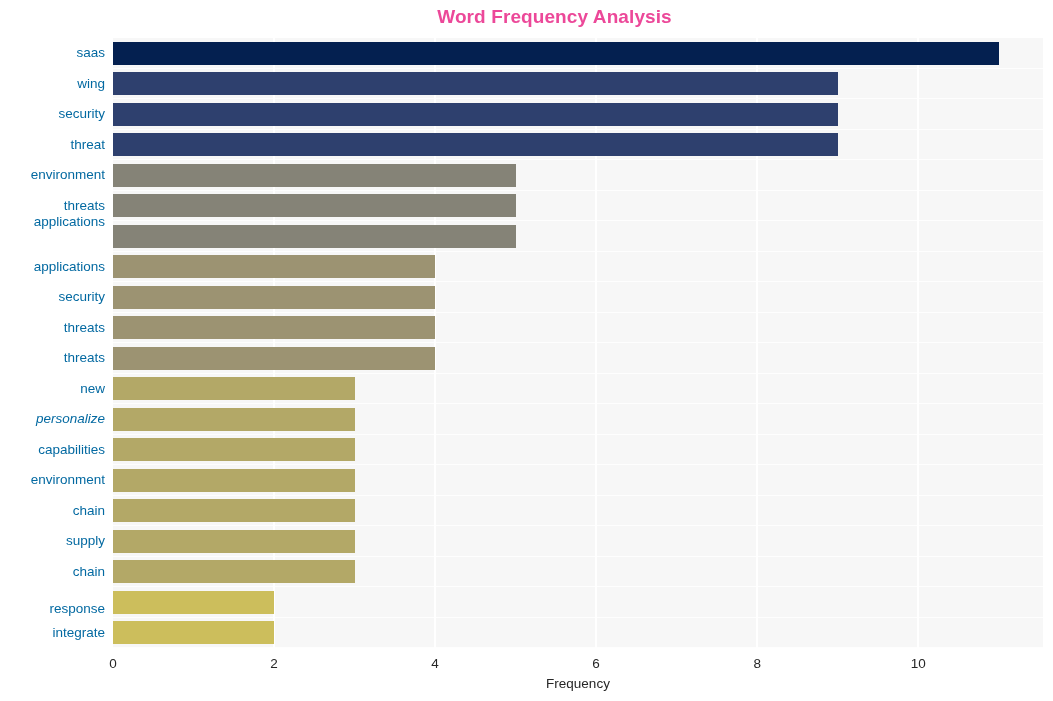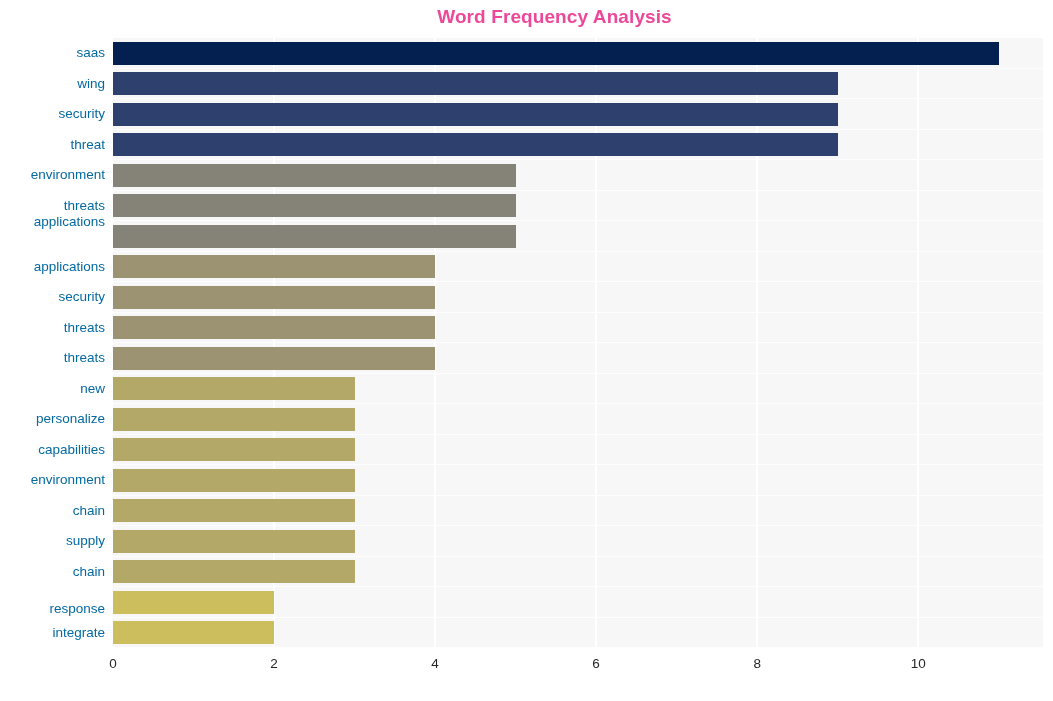--- a/index.html
+++ b/index.html
@@ -130,21 +130,21 @@
       <div class="ytick" style="top: 69.25px;">security</div>
       <div class="ytick" style="top: 99.75px;">threat</div>
       <div class="ytick" style="top: 130.25px;">environment</div>
       <div class="ytick" style="top: 160.75px;">threats</div>
       <div class="ytick" style="top: 177px;">applications</div>
       <div class="ytick" style="top: 221.75px;">applications</div>
       <div class="ytick" style="top: 252.25px;">security</div>
       <div class="ytick" style="top: 282.75px;">threats</div>
       <div class="ytick" style="top: 313.25px;">threats</div>
       <div class="ytick" style="top: 343.75px;">new</div>
-      <div class="ytick" style="top: 374.25px;">personalize</div>
+      <div class="ytick" style="top: 374.25px; font-style: italic;">personalize</div>
       <div class="ytick" style="top: 404.75px;">capabilities</div>
       <div class="ytick" style="top: 435.25px;">environment</div>
       <div class="ytick" style="top: 465.75px;">chain</div>
       <div class="ytick" style="top: 496.25px;">supply</div>
       <div class="ytick" style="top: 526.75px;">chain</div>
       <div class="ytick" style="top: 564px;">response</div>
       <div class="ytick" style="top: 587.75px;">integrate</div>
     </div>
 
   <div id="plot-area" style="background: rgb(247, 247, 247);">
@@ -189,20 +189,21 @@
       <div class="bar" title="supply: 3" style="top: 491.75px; width: 241.558px; background: rgb(179, 168, 103);"></div>
       <div class="rowline" style="top: 548px;"></div>
       <div class="bar" title="chain: 3" style="top: 522.25px; width: 241.558px; background: rgb(179, 168, 103);"></div>
       <div class="rowline" style="top: 578.5px;"></div>
       <div class="bar" title="response: 2" style="top: 552.75px; width: 161.039px; background: rgb(204, 190, 92);"></div>
       <div class="rowline" style="top: 609px;"></div>
       <div class="bar" title="integrate: 2" style="top: 583.25px; width: 161.039px; background: rgb(204, 190, 92);"></div>
     </div>
 
   <div id="x-axis">
+    <div id="x-axis-label">Frequency</div>
   <div class="xtick" style="left: 113px;">0</div>
       <div class="xtick" style="left: 274.039px;">2</div>
       <div class="xtick" style="left: 435.078px;">4</div>
       <div class="xtick" style="left: 596.117px;">6</div>
       <div class="xtick" style="left: 757.156px;">8</div>
       <div class="xtick" style="left: 918.195px;">10</div>
     </div>
 
 </div>
 

